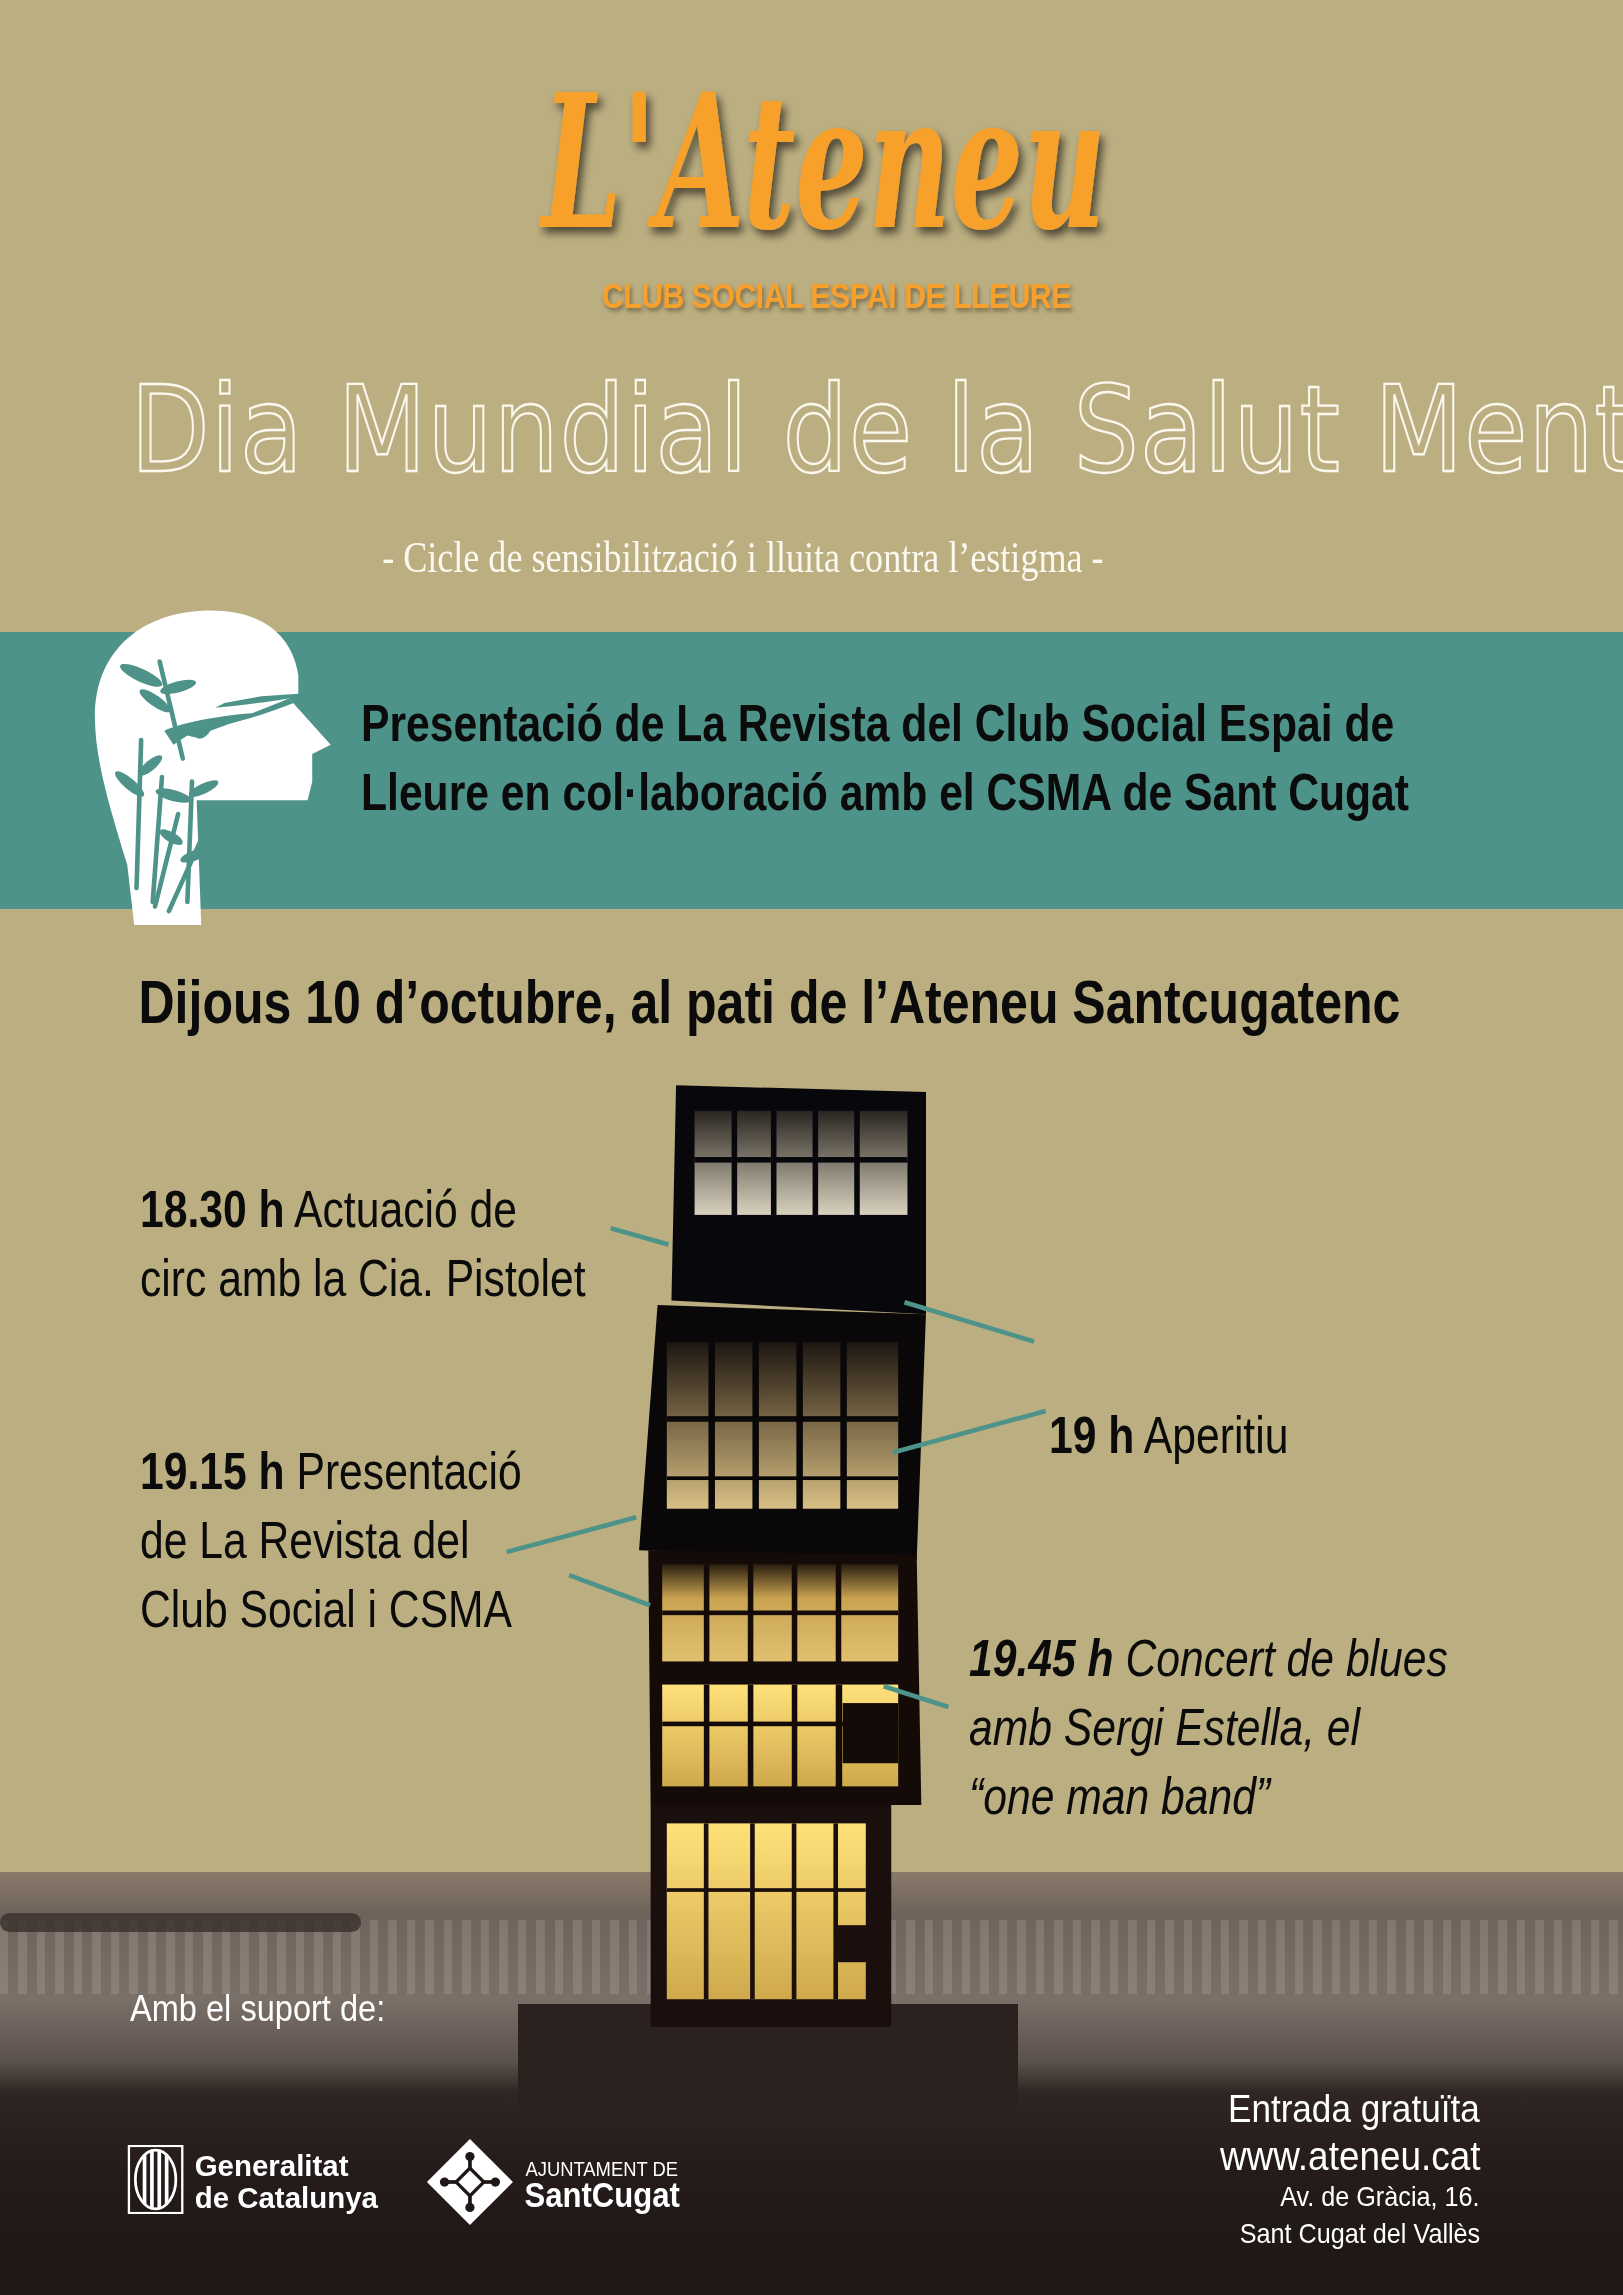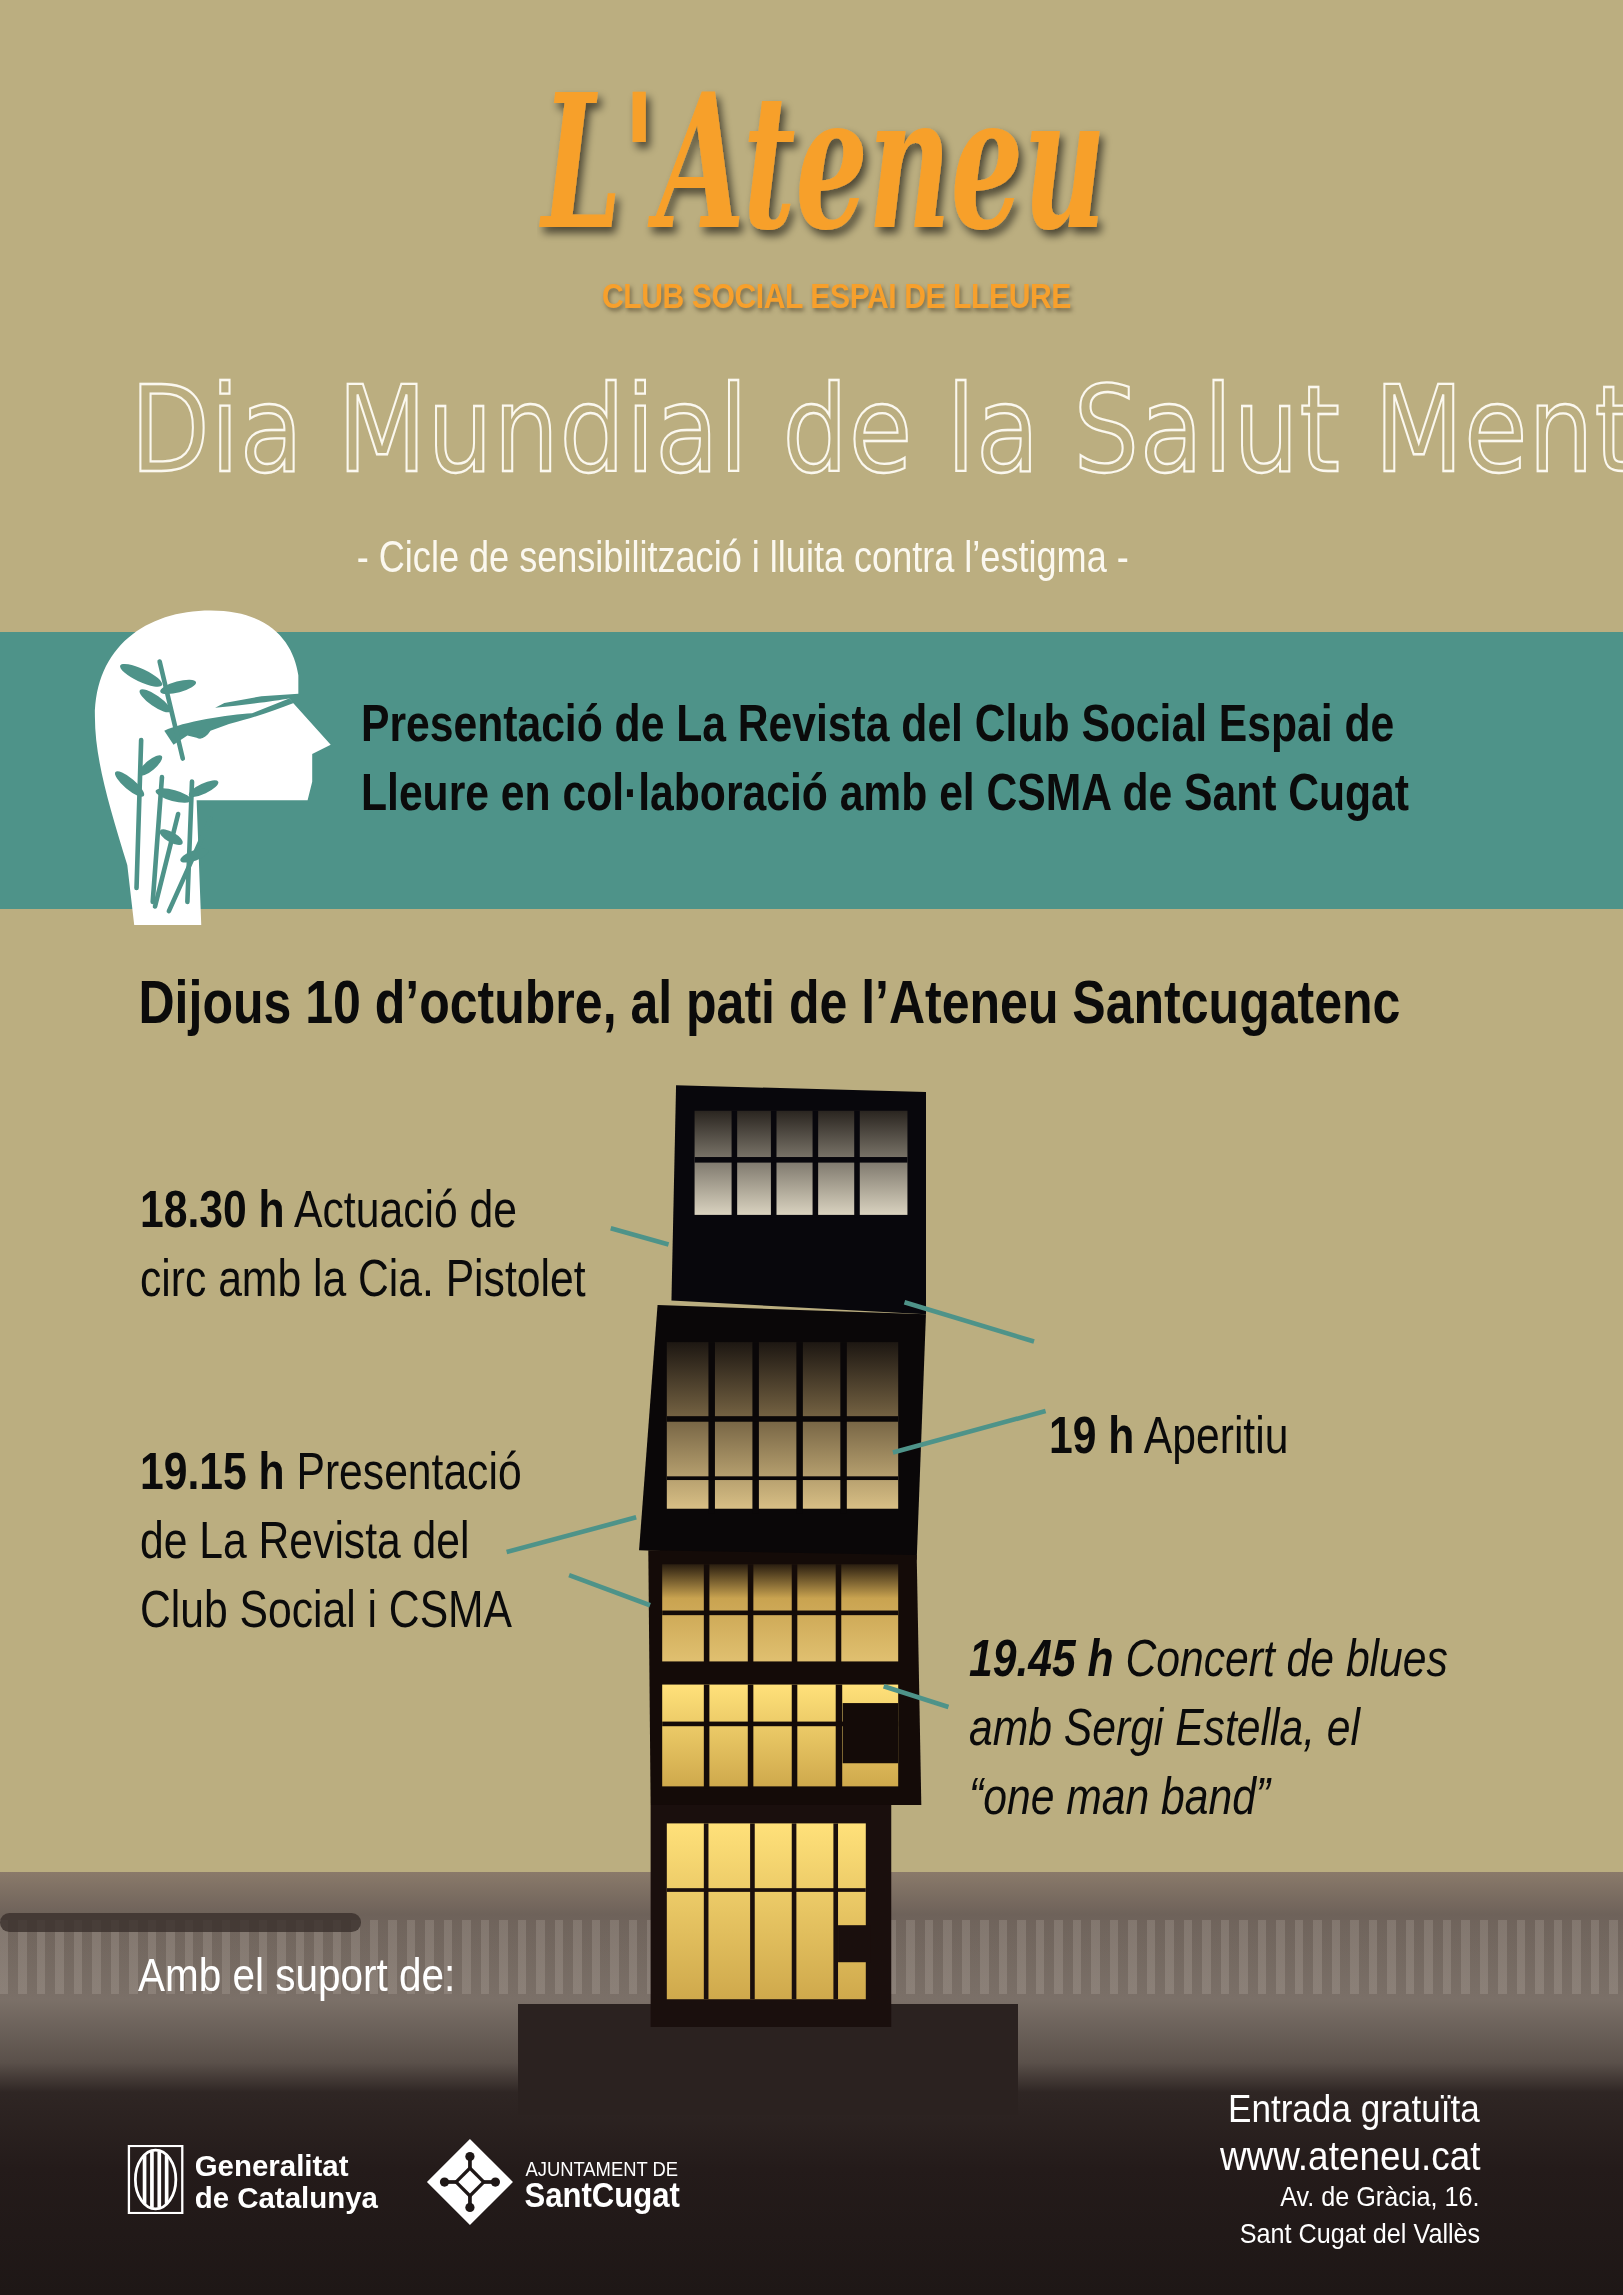--- a/index.html
+++ b/index.html
@@ -4,21 +4,21 @@
 <style>
   html,body{margin:0;padding:0;}
   body{width:1623px;height:2295px;position:relative;overflow:hidden;background:#bbae80;font-family:"Liberation Sans","DejaVu Sans",sans-serif;}
   .abs{position:absolute;}
   
   #logo-script{left:537px;top:32px;width:583px;height:241px;}
   #logo-sub{left:602px;top:276px;width:509px;text-align:center;font-family:"Liberation Sans",sans-serif;font-weight:bold;font-size:35px;color:#f7a02c;letter-spacing:-0.5px;transform:scaleX(0.86);transform-origin:left top;white-space:nowrap;text-shadow:1.9px 2.8px 4.6px rgba(60,50,30,.55);}
   
   #title{left:0;top:370px;width:1623px;text-align:center;font-family:"DejaVu Sans",sans-serif;font-size:120px;color:transparent;-webkit-text-stroke:2.3px #fbf8ef;letter-spacing:0.9px;white-space:nowrap;line-height:1;}
   #title-inner{display:inline-block;transform:scaleX(0.86);transform-origin:center top;}
-  #subtitle{left:0;top:532px;width:1486px;text-align:center;font-size:44px;color:#fbf8ef;white-space:nowrap;}
+  #subtitle{left:0;top:532px;width:1486px;text-align:center;font-size:44px;color:#fbf8ef;white-space:nowrap;font-family:Liberation Serif, serif;}
   #subtitle span{display:inline-block;transform:scaleX(0.82);}
   
   #band{left:0;top:632px;width:1623px;height:277px;background:#4e9389;}
   #head-icon{left:90px;top:606px;width:241px;height:319px;}
   #band-text{left:361px;top:689px;width:1203px;font-weight:bold;font-size:52px;line-height:69px;color:#0b0b0b;white-space:nowrap;}
   #band-text .ln{display:block;transform:scaleX(0.82);transform-origin:left top;}
   
   #date{left:0;top:967px;width:1431px;text-align:center;font-weight:bold;font-size:61px;color:#0b0b0b;white-space:nowrap;}
   #date span{display:inline-block;transform:scaleX(0.82);}
   
@@ -30,21 +30,21 @@
   .sched{color:#0b0b0b;font-size:52px;line-height:69px;white-space:nowrap;}
   .sched .ln{display:block;transform:scaleX(0.82);transform-origin:left top;}
   .sched b{font-weight:bold;}
   #s1{left:140px;top:1175px;}
   #s2{left:1049px;top:1401px;}
   #s3{left:140px;top:1437px;}
   #s4{left:969px;top:1624px;font-style:italic;}
   #connectors{left:0;top:0;width:1623px;height:2295px;pointer-events:none;}
   
   .foot{color:#ffffff;white-space:nowrap;}
-  #support{left:130px;top:1948px;font-size:46px;margin-left:8px;}
+  #support{left:130px;top:1988px;font-size:37px;}
   #support span{display:inline-block;transform:scaleX(0.88);transform-origin:left top;}
   #gen-logo{left:127px;top:2145px;width:278px;height:69px;}
   #sc-logo{left:426px;top:2138px;width:259px;height:88px;}
   #info{right:143px;top:2061px;text-align:right;}
   #info .l1{font-size:39px;line-height:51px;margin-top:22px;}
   #info .l2{font-size:41px;line-height:44px;}
   #info .l3{font-size:28px;line-height:37px;}
   #info span{display:inline-block;transform:scaleX(0.9);transform-origin:right top;}
 </style>
 </head>

